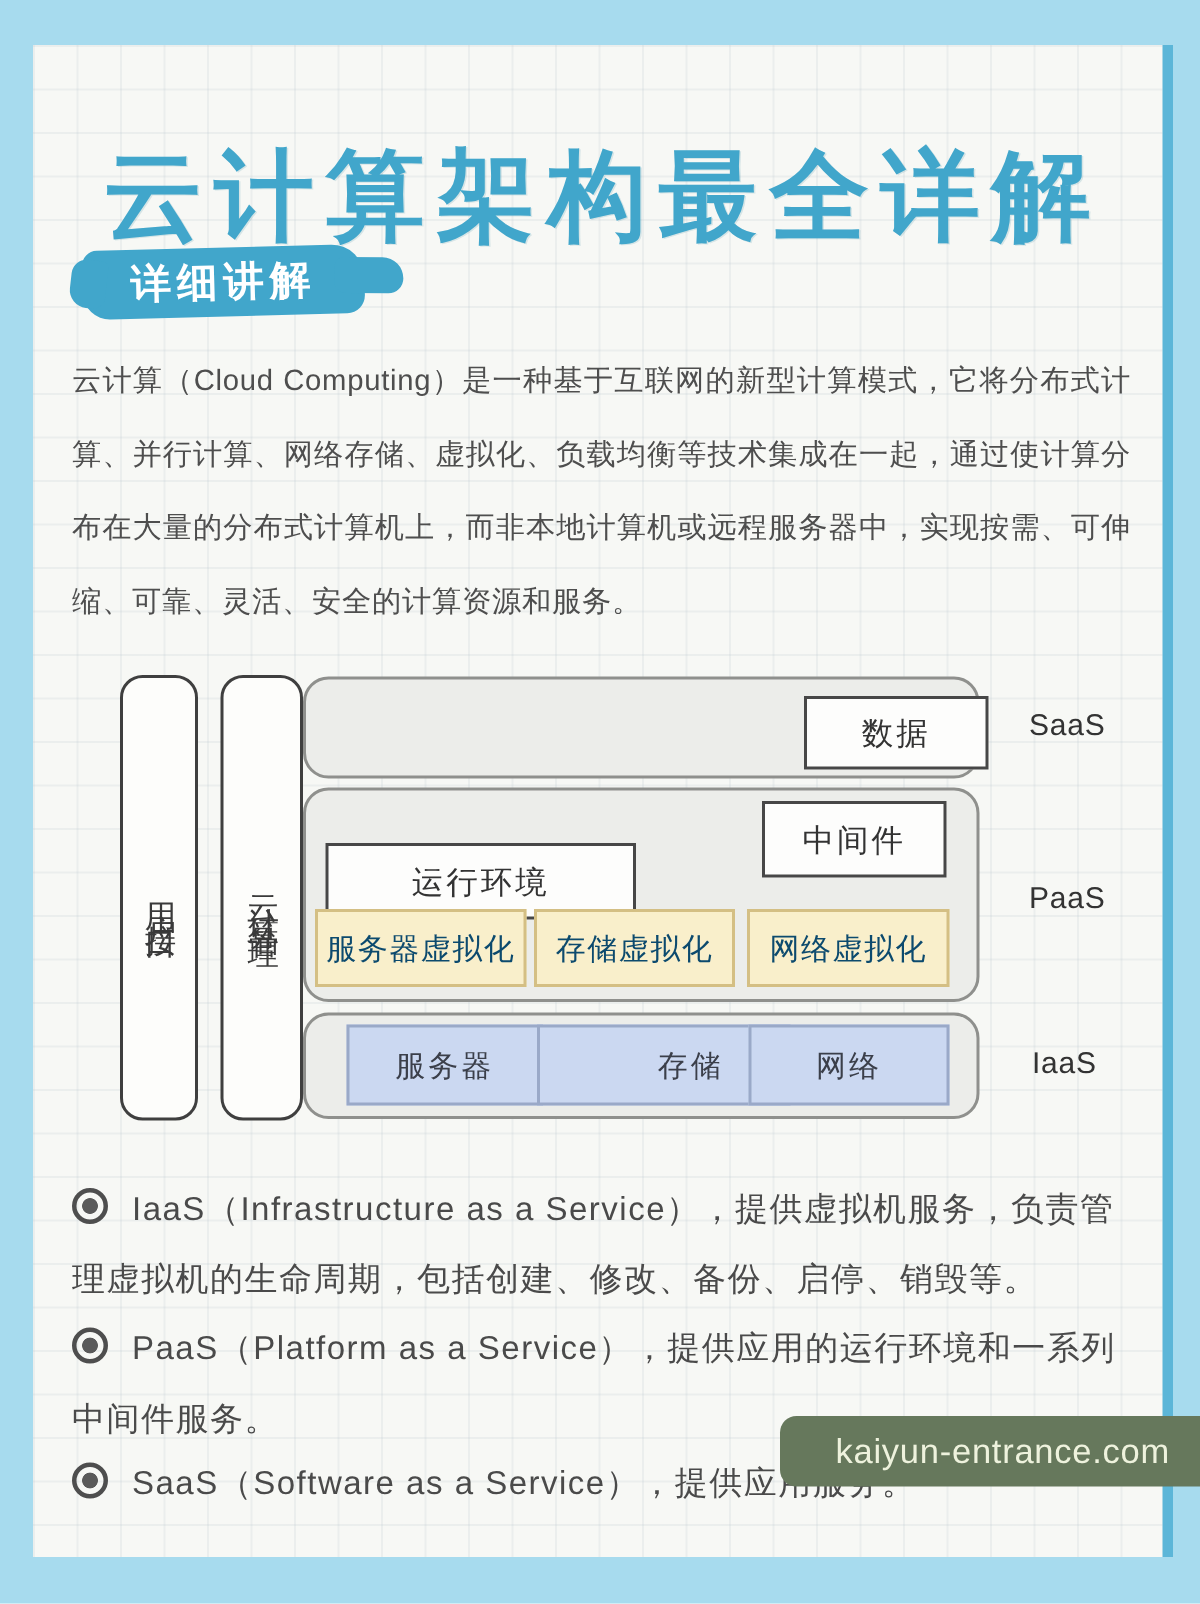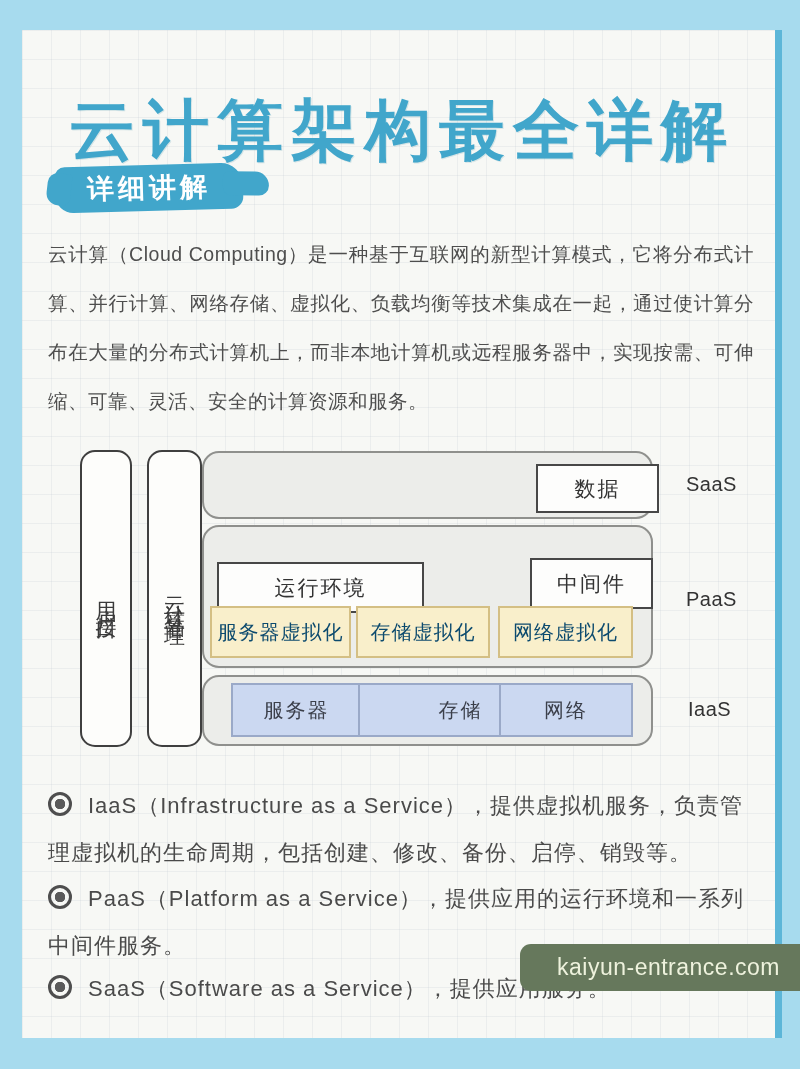--- a/index.html
+++ b/index.html
@@ -114,21 +114,21 @@
 
   .wbox {
     background: #fdfdfc;
     border: 2px solid #474747;
     display: flex; align-items: center; justify-content: center;
     font-size: 21px; color: #333333; letter-spacing: 2px;
   }
   .box-app        { left: 195px; top: 434px; width: 203px; height: 45px; }
   .box-data       { left: 490px; top: 434px; width: 119px; height: 45px; margin-left: 24px; }
   .box-runtime    { left: 195px; top: 532px; width: 203px; height: 47px; }
-  .box-middleware { left: 508px; top: 504px; width: 119px; height: 47px; margin-top: 24px; }
+  .box-middleware { left: 486px; top: 504px; width: 119px; height: 47px; }
 
   .ybox {
     background: #f9efcb;
     border: 2px solid #d4bf84;
     display: flex; align-items: center; justify-content: center;
     font-size: 20px; color: #0c4a6e; letter-spacing: 1px;
   }
   .ybox-server  { left: 188px; top: 576px; width: 137px; height: 48px; }
   .ybox-storage { left: 334px; top: 576px; width: 130px; height: 48px; }
   .ybox-network { left: 476px; top: 576px; width: 131px; height: 48px; }

